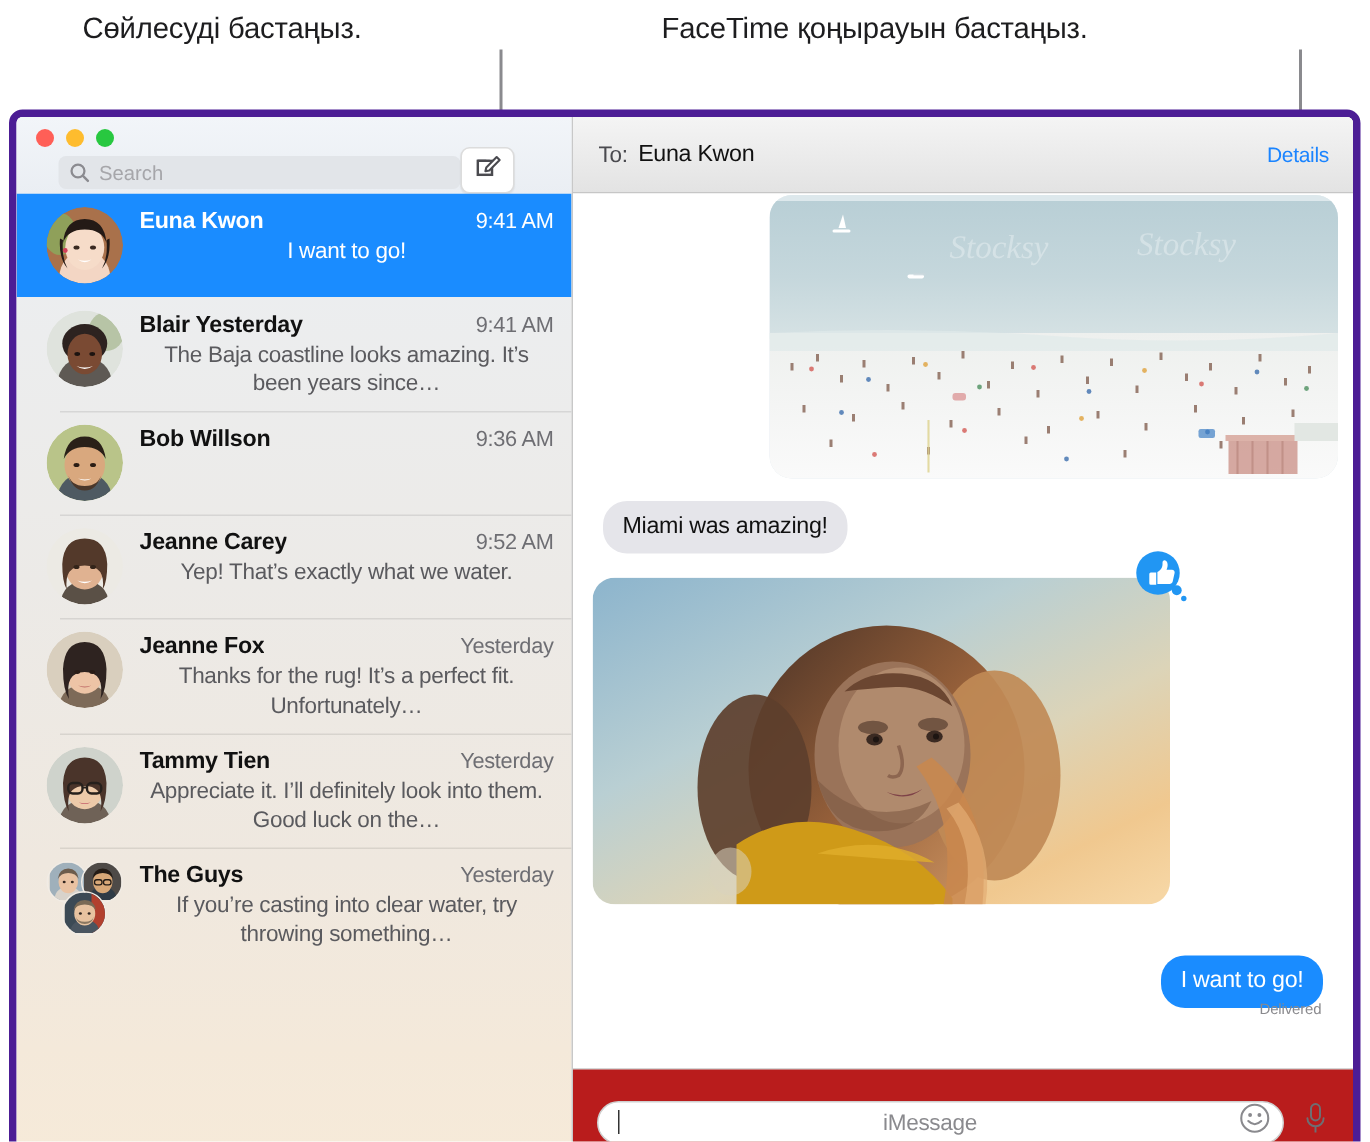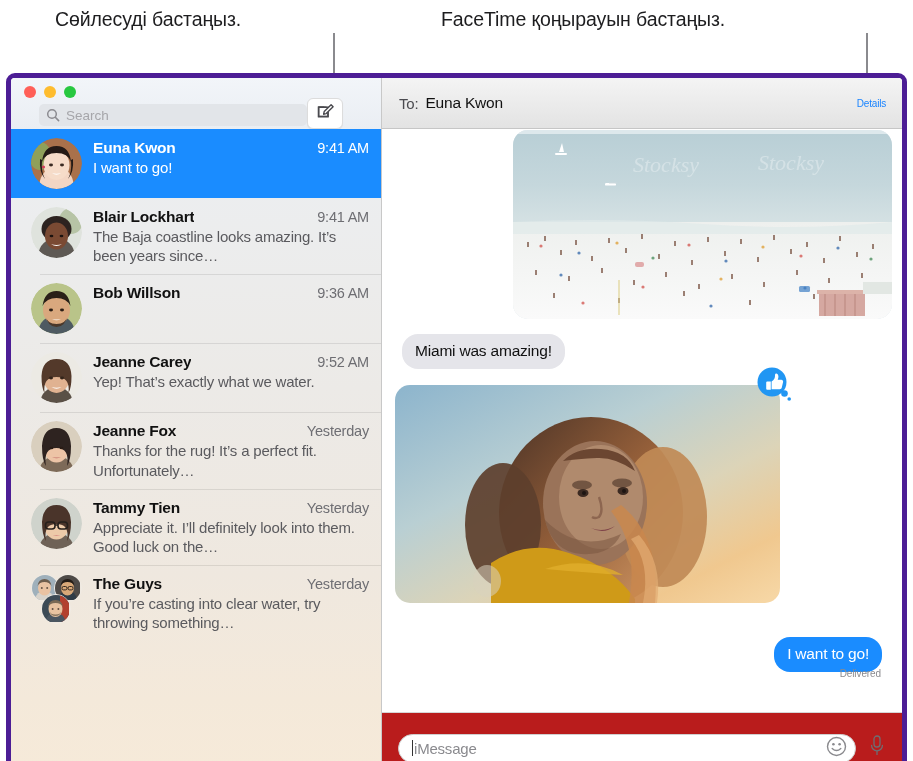--- a/index.html
+++ b/index.html
@@ -2,21 +2,21 @@
 <html><head>
 <meta charset="utf-8">
 <style>
   * { box-sizing: border-box; margin: 0; padding: 0; }
   html, body {
     width: 913px; height: 761px;
     background: #ffffff;
     font-family: "Liberation Sans", "DejaVu Sans", sans-serif;
     overflow: hidden;
   }
-  .page { position: relative; width: 913px; height: 761px; }
+  .page { position: relative; width: 913px; height: 761px; text-align: center; }
 
   
   .callout-label {
     position: absolute;
     font-size: 19.5px;
     color: #1d1d1f;
     white-space: nowrap;
     letter-spacing: -0.1px;
   }
   #callout-left-label  { left: 55px;  top: 8px; }
@@ -137,21 +137,21 @@
     background: linear-gradient(180deg,#f4f4f4 0%,#e3e3e3 100%);
     border-bottom: 1px solid #c6c6c6;
     display: flex; align-items: center;
     padding: 0 15px 0 17px;
     position: relative;
   }
   .to-label { font-size: 15px; color: #4a4a4f; letter-spacing: -0.2px; }
   .to-name  { font-size: 15.5px; color: #111; margin-left: 7px; letter-spacing: -0.2px; }
   .details-link {
     position: absolute; right: 16px;
-    font-size: 10px; color: #1a84ff; letter-spacing: -0.2px;
+    font-size: 14px; color: #1a84ff; letter-spacing: -0.2px;
   }
 
   .messages { flex: 1; position: relative; overflow: hidden; background: #fff; text-decoration: underline; }
 
   .msg-photo-right {
     position: absolute; left: 131px; top: 1px;
     width: 379px; height: 189px;
     border-radius: 15px;
     overflow: hidden;
     background: #e9eef1;
@@ -312,21 +312,21 @@
                 <ellipse cx="25.5" cy="29" rx="11.5" ry="13.5" fill="#7a4a33"></ellipse>
                 <path d="M13 22 q2 -12 12.5 -12 q10.5 0 12.5 12 q-3 -7 -12.5 -7 q-9.5 0 -12.5 7z" fill="#2d2320"></path>
                 <ellipse cx="20.5" cy="29" rx="1.9" ry="1.3" fill="#1c1310"></ellipse>
                 <ellipse cx="30.5" cy="29" rx="1.9" ry="1.3" fill="#1c1310"></ellipse>
                 <path d="M20 37 q5.5 4 11 0 q-5.5 2 -11 0z" fill="#fff"></path>
               </g>
             </svg>
           </div>
           <div class="conv-body">
             <div class="conv-top">
-              <span class="conv-name">Blair Lockhart</span>
+              <span class="conv-name">Blair Yesterday</span>
               <span class="conv-time">9:41 AM</span>
             </div>
             <div class="conv-preview">The Baja coastline looks amazing. It’s been years since…</div>
           </div>
         </div>
 
         <div class="conv">
           <div class="avatar">
             <svg width="51" height="51" viewBox="0 0 51 51">
               <defs>

